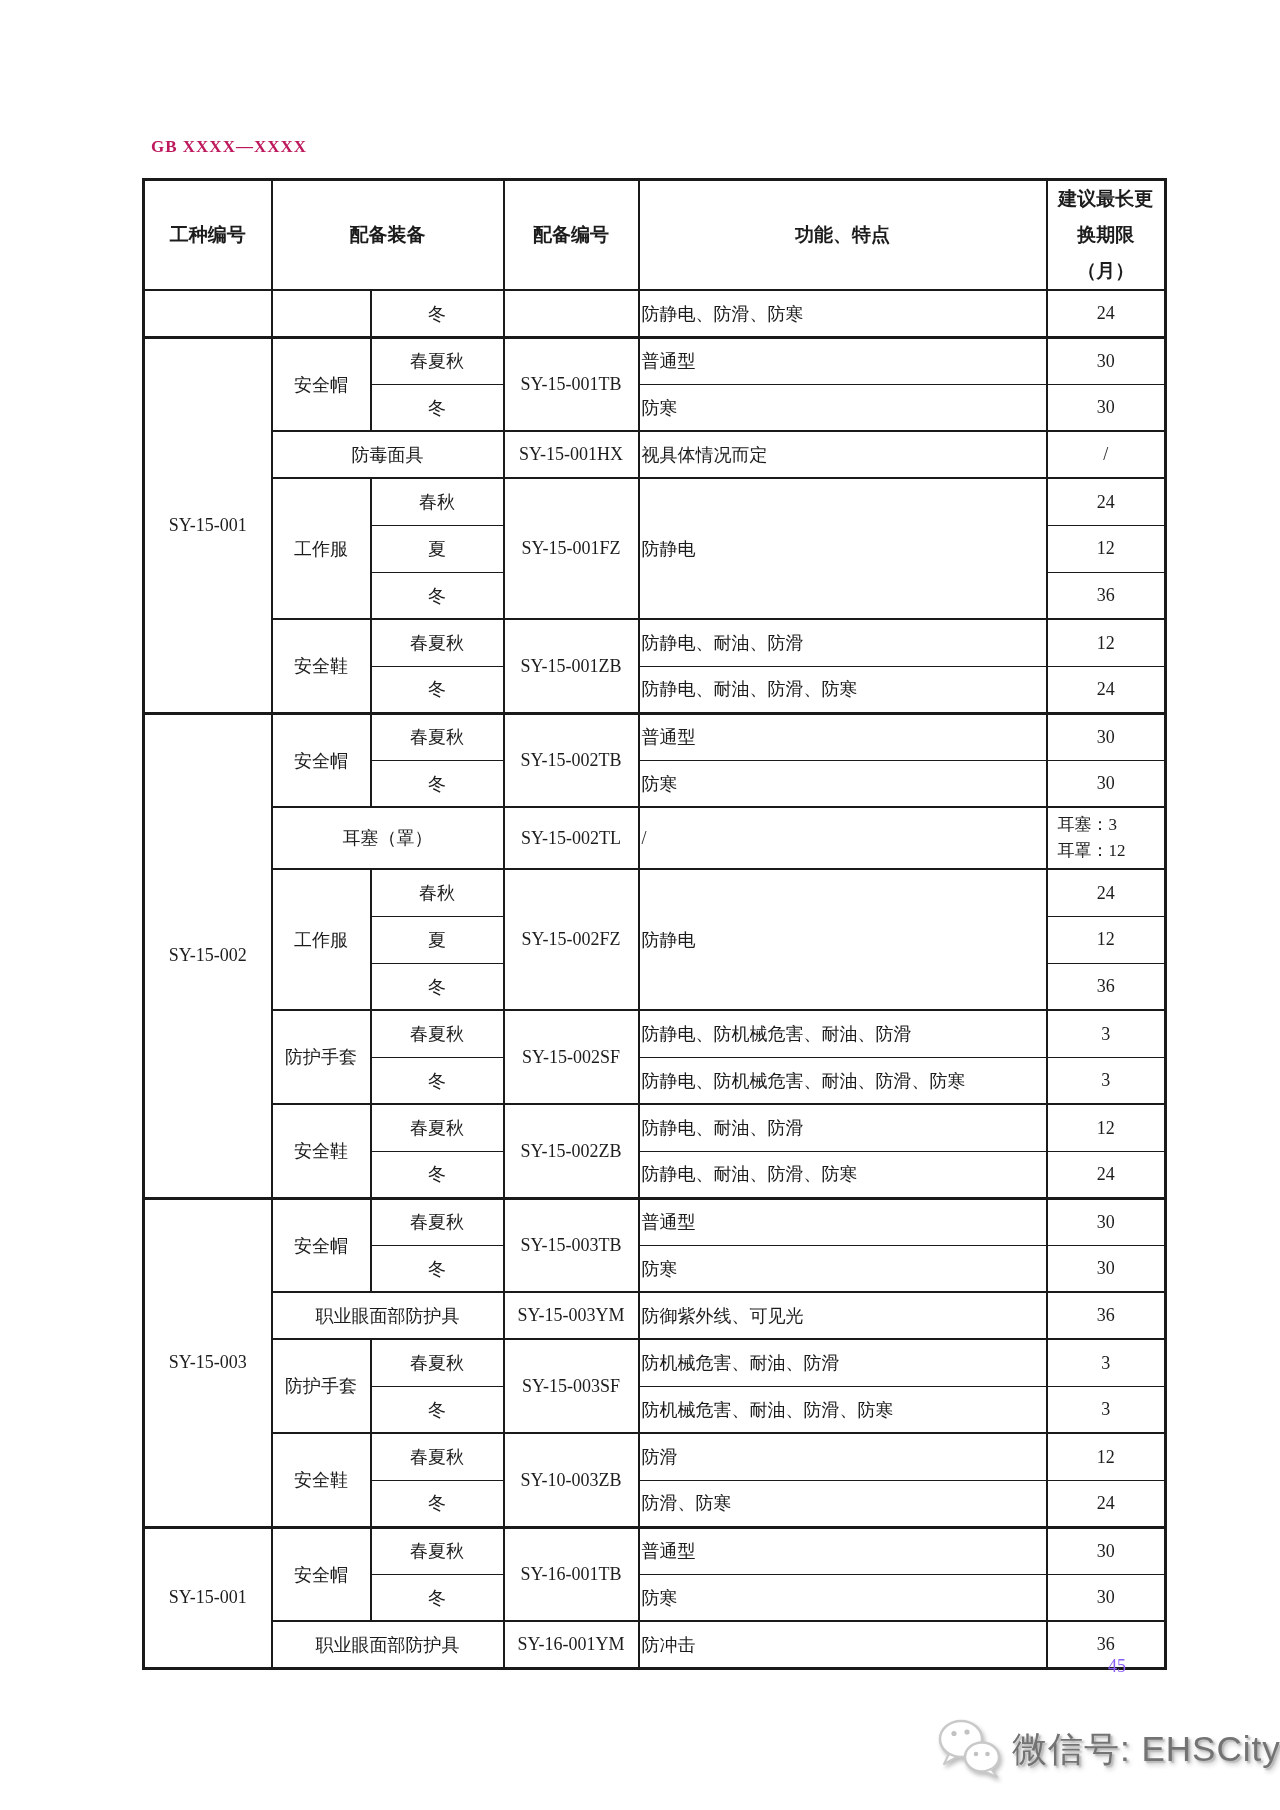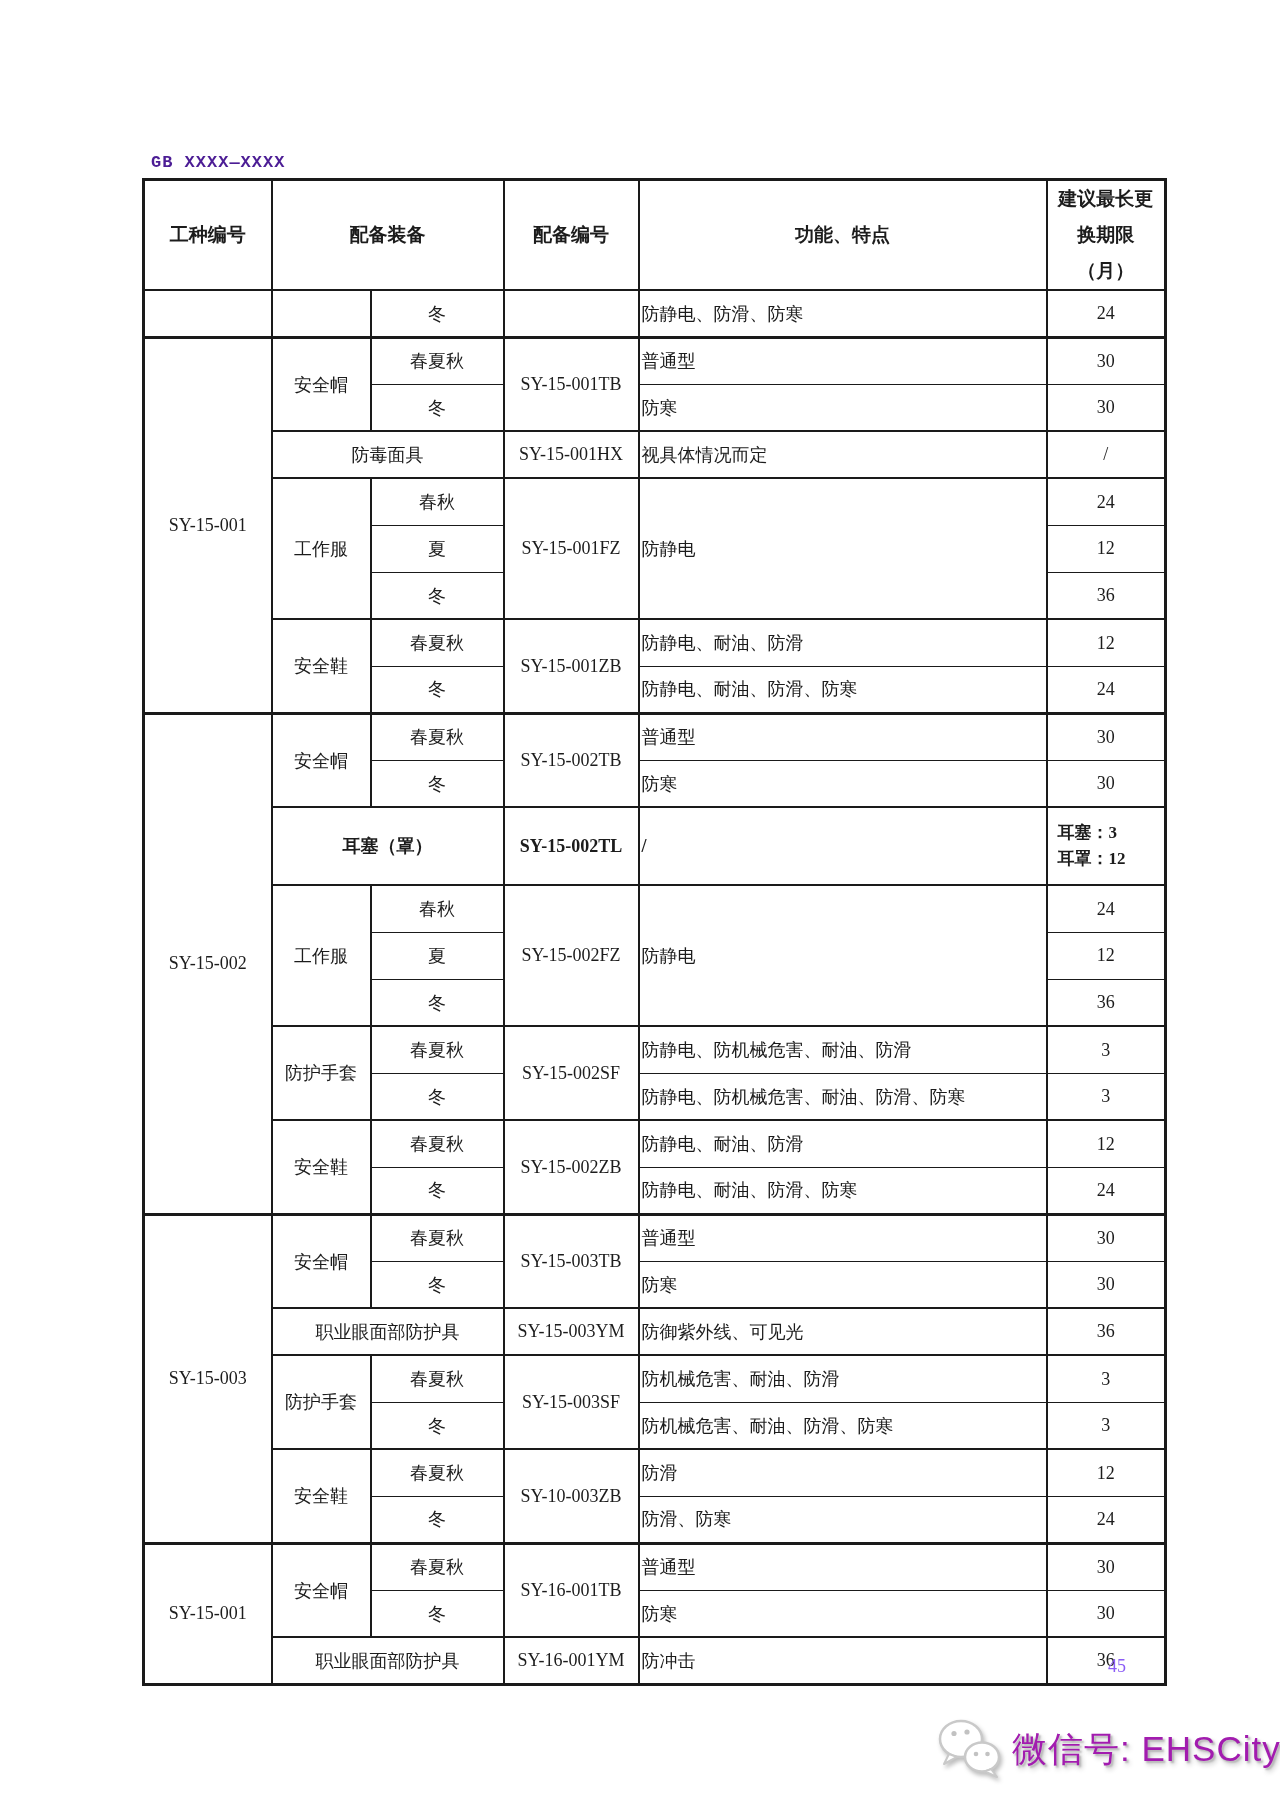--- a/index.html
+++ b/index.html
@@ -5,60 +5,60 @@
   html,body { margin:0; padding:0; background:#ffffff; }
   .page {
     position:relative;
     width:1280px; height:1810px;
     background:#ffffff;
     overflow:hidden;
     font-family:"Liberation Serif","DejaVu Serif",serif;
     color:#1c1c1c;
   }
   .doc-code {
-    position:absolute; left:151px; top:153px;
-    font-family:Liberation Mono, monospace;
+    position:absolute; left:151px; top:137px;
+    font-family:Liberation Serif, serif;
     font-weight:700; font-size:17px; letter-spacing:1px;
-    color:#4c1d95;
+    color:#be185d;
   }
   table.ppe {
     position:absolute; left:142px; top:178px;
     width:1022px;
     border-collapse:collapse; table-layout:fixed;
     border:3px solid #1a1a1a;
     font-size:18px;
   }
   table.ppe th, table.ppe td {
     border-style:solid; border-color:#1a1a1a;
     text-align:center; vertical-align:middle;
     padding:2px 4px;
     overflow:hidden;
   }
   table.ppe th { border-width:2px; font-family:"Liberation Sans","DejaVu Sans",sans-serif; font-size:19px; font-weight:700; }
   table.ppe td { border-width:1px 2px; font-size:18px; }
   table.ppe thead tr { height:68px; }
   table.ppe tbody tr { height:47px; }
-  table.ppe tbody tr.tall { height:78px;font-weight:bold; }
+  table.ppe tbody tr.tall { height:62px; }
   table.ppe tbody tr.g td { border-top-width:2px; }
   table.ppe tbody tr.sec td { border-top-width:3px; }
   table.ppe td.fn { text-align:left; padding-left:2px; }
   table.ppe td.two { text-align:left; padding-left:10px; line-height:1.55; font-size:17px; }
   table.ppe th.h5 { line-height:1.9; padding:0 6px; }
   .page-num {
     position:absolute; left:1108px; top:1656px;
     font-size:18px; color:#8b5cf6;
   }
   .watermark {
     position:absolute; left:936px; top:1716px;
     display:flex; align-items:center; gap:10px;
   }
   .watermark .wm-text {
     font-family:"Liberation Sans","DejaVu Sans",sans-serif;
     font-size:35px; letter-spacing:1px;
-    color:#a21caf;
+    color:#737373;
     text-shadow: 2px 2px 2px #b4b4b4, 3px 4px 5px #c8c8c8;
     white-space:nowrap;
   }
   .watermark svg { filter: drop-shadow(2px 3px 2px #bdbdbd); }
 </style>
 </head>
 <body>
 
 <div class="page">
 

